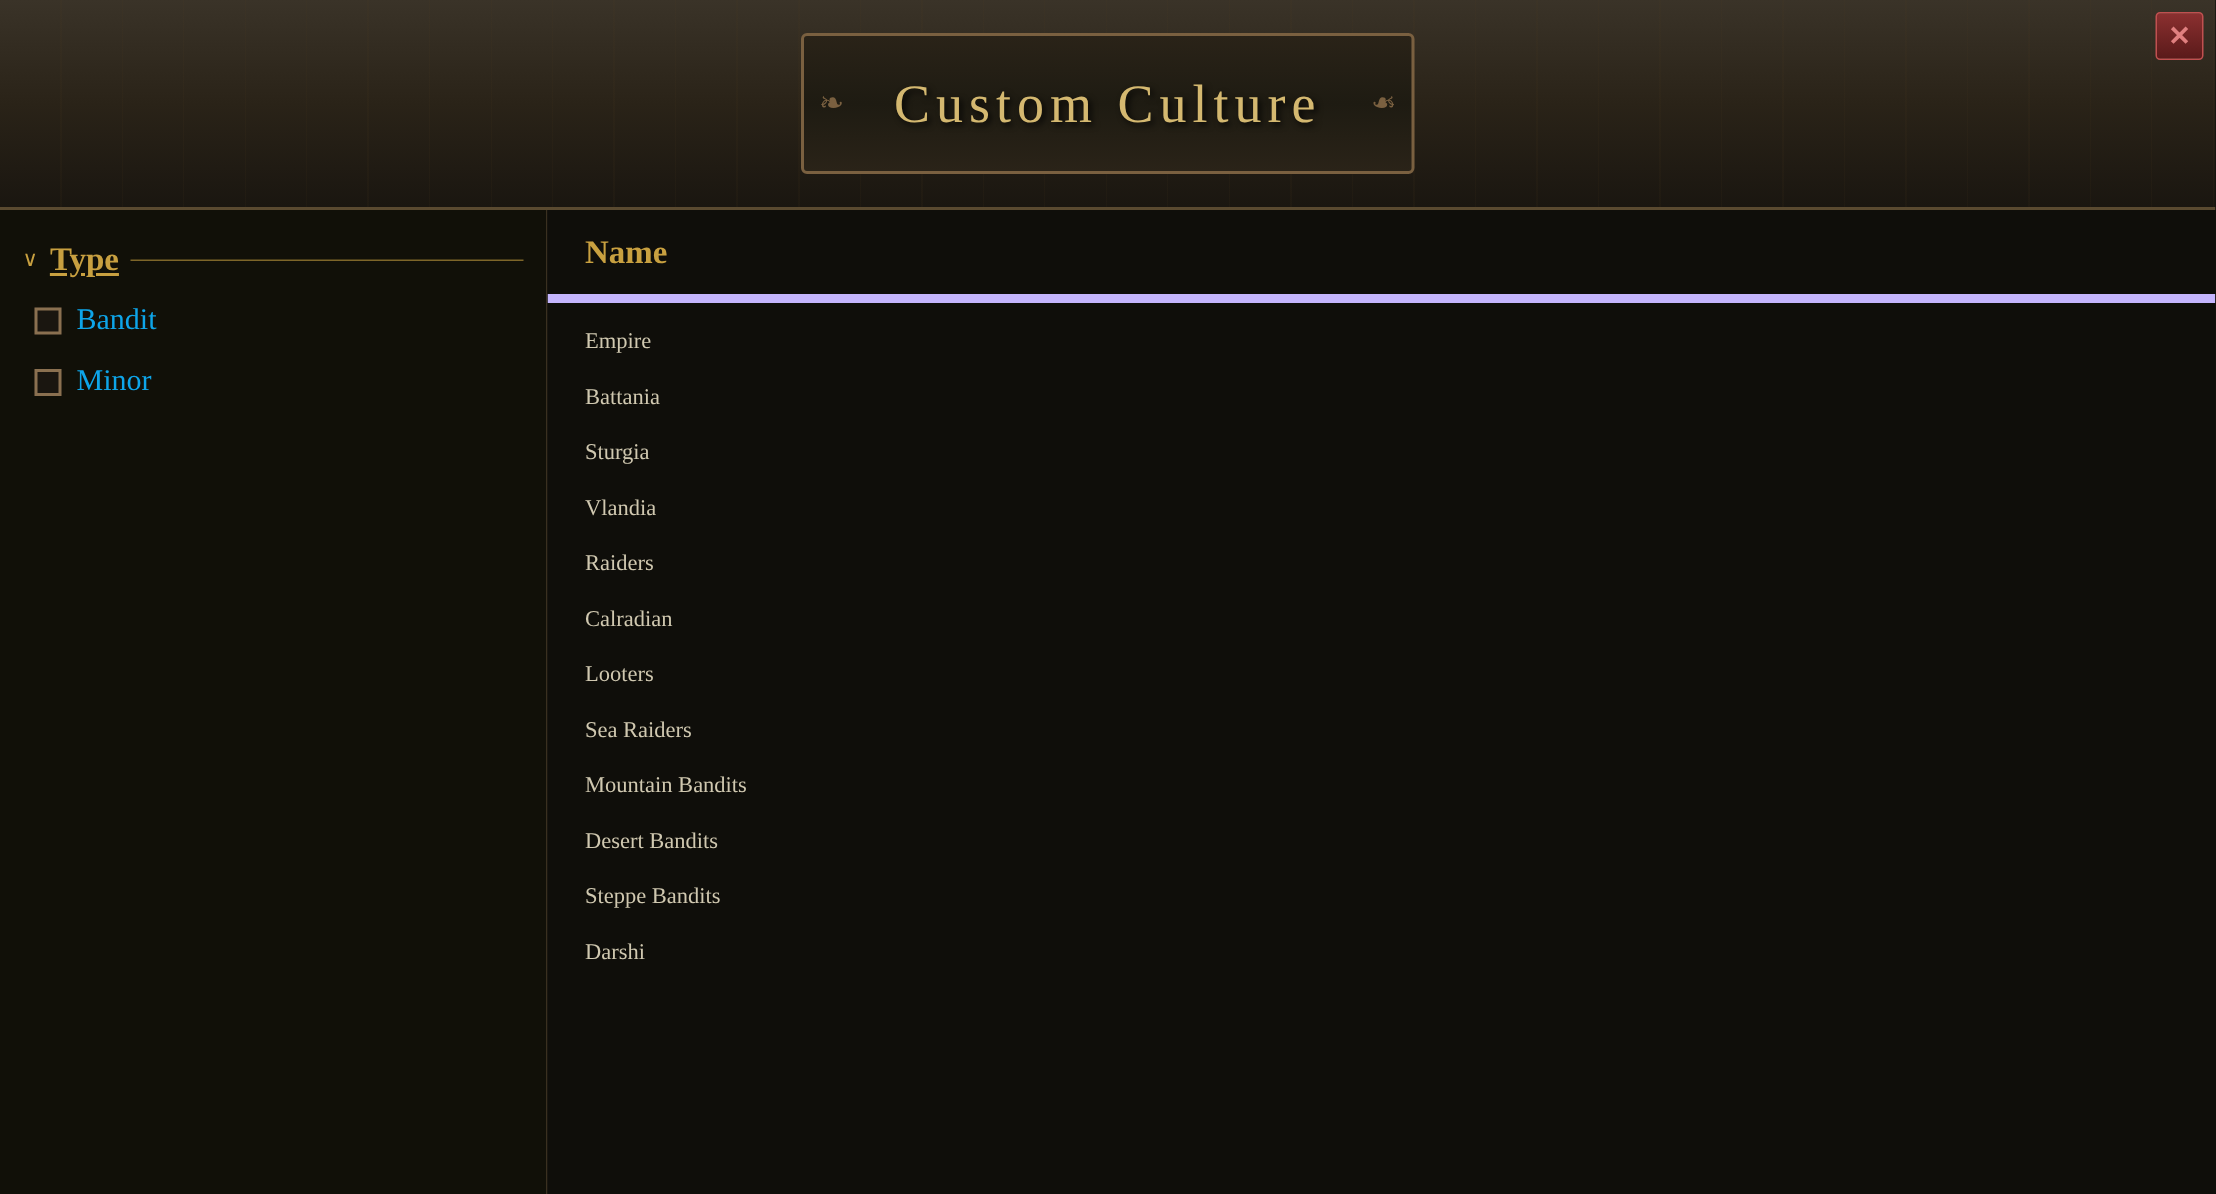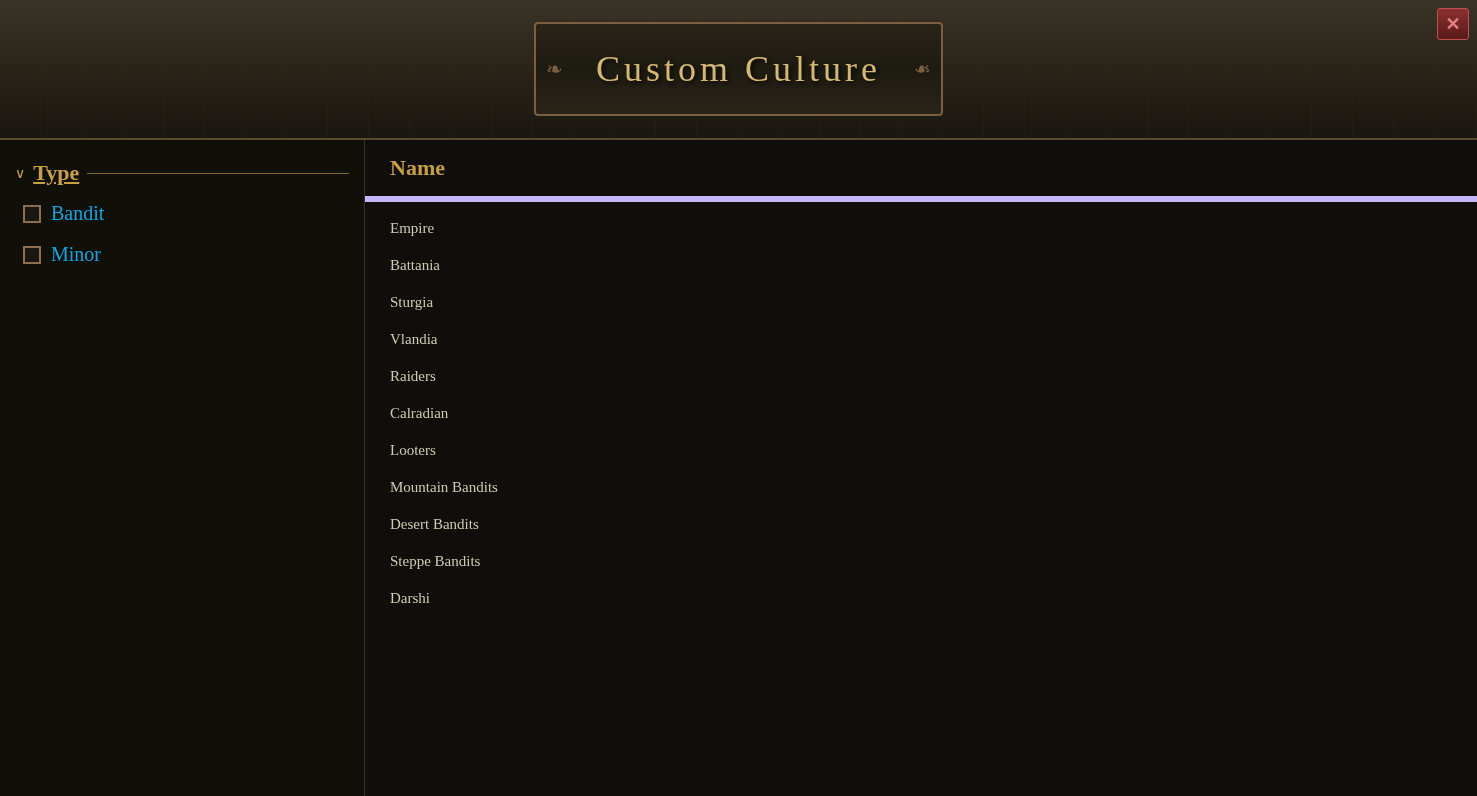--- a/index.html
+++ b/index.html
@@ -275,20 +275,21 @@
     </div>
 
     <div class="culture-list" id="culture-list-container">
     <div class="culture-item">Empire</div>
         <div class="culture-item">Battania</div>
         <div class="culture-item">Sturgia</div>
         <div class="culture-item">Vlandia</div>
         <div class="culture-item">Raiders</div>
         <div class="culture-item">Calradian</div>
         <div class="culture-item">Looters</div>
+        <div class="culture-item">Sea Raiders</div>
         <div class="culture-item">Mountain Bandits</div>
         <div class="culture-item">Desert Bandits</div>
         <div class="culture-item">Steppe Bandits</div>
         <div class="culture-item">Darshi</div>
       </div>
 
   </div>
 </div>
 
 </body></html>

